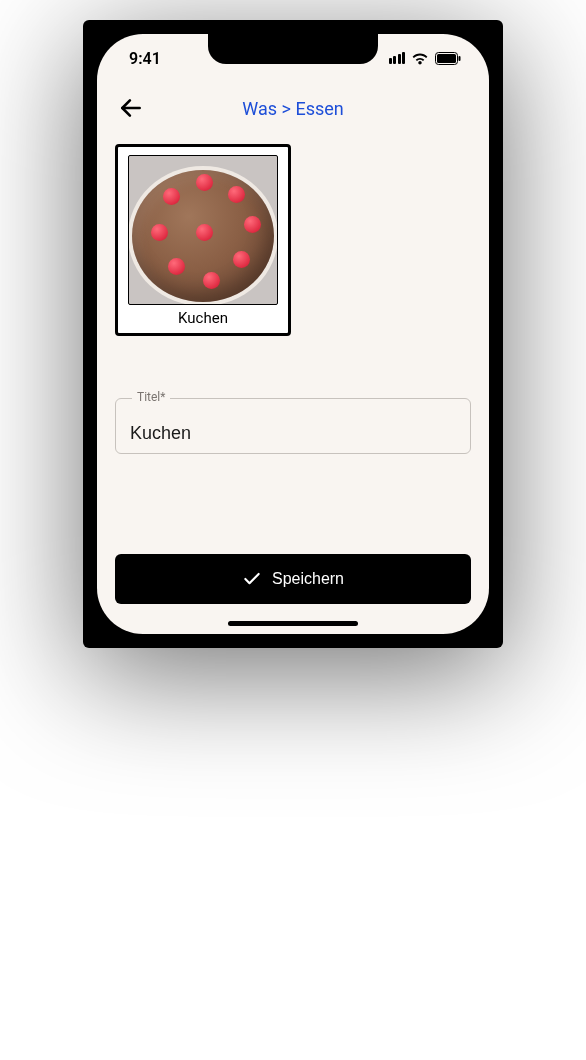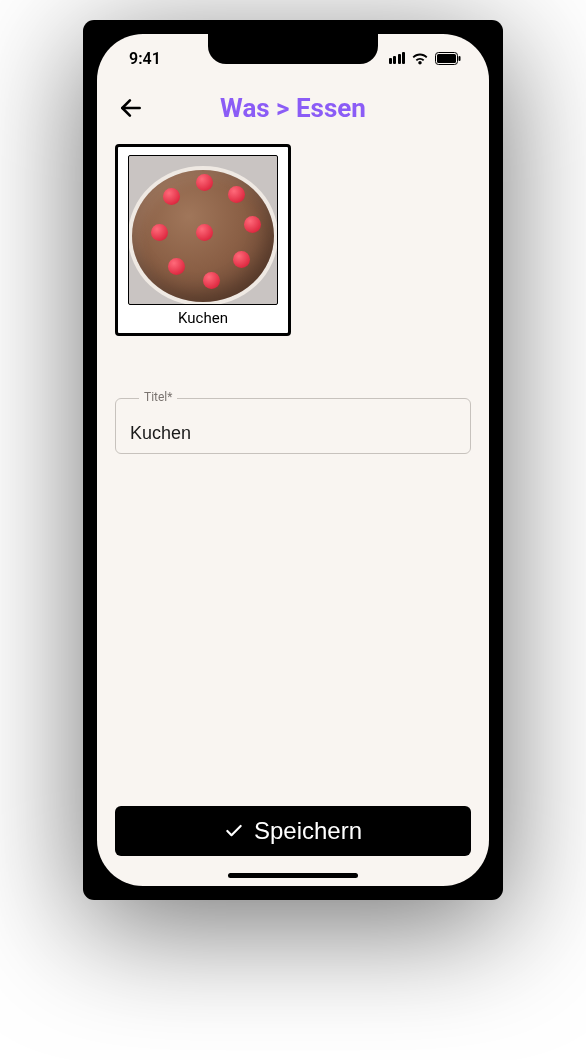--- a/index.html
+++ b/index.html
@@ -9,23 +9,23 @@
       font-family: -apple-system, BlinkMacSystemFont, "Segoe UI", Roboto, sans-serif;
       display: flex; align-items: flex-start; justify-content: center;
       padding-top: 20px;
     }
     .phone-wrap {
       position: relative;
       filter: drop-shadow(0 25px 60px rgba(0,0,0,0.55));
     }
     .phone {
       position: relative;
-      width: 420px; height: 880px;
+      width: 420px; height: 628px;
       background: #000;
-      border-radius: 11px;
+      border-radius: 6px;
       padding: 14px;
     }
     .screen {
       position: relative;
       width: 100%; height: 100%;
       background: #f9f5f1;
       border-radius: 46px;
       overflow: hidden;
       display: flex; flex-direction: column;
     }
@@ -52,21 +52,21 @@
     .bars span:nth-child(1){height:6px} .bars span:nth-child(2){height:8px}
     .bars span:nth-child(3){height:10px} .bars span:nth-child(4){height:12px}
     .header {
       display: flex; align-items: center;
       padding: 10px 18px 14px 18px;
       position: relative;
     }
     .back { width: 32px; height: 32px; display:flex; align-items:center; justify-content:center; cursor:pointer; }
     .title {
       position:absolute; left:50%; transform:translateX(-50%);
-      font-size: 26px; font-weight: 700; color:#8b5cf6;
+      font-size: 18px; font-weight: 400; color:#1d4ed8;
     }
     .content { flex:1; padding: 6px 18px 0 18px; display:flex; flex-direction:column;gap:40px; }
     .card {
       width: 176px;
       border: 3px solid #000;
       border-radius: 4px;
       padding: 8px 8px 4px 8px;
       background: #fff;
       display:flex; flex-direction:column; align-items:center;
     }
@@ -97,31 +97,31 @@
     .field { margin-top: 22px; position:relative; }
     .field input {
       width:100%; height:56px;
       border:1px solid #c7c2bd; border-radius:6px;
       background: transparent;
       font-size:18px; color:#1a1a1a;
       padding: 14px 14px 0 14px;
       outline:none;
     }
     .field label {
-      position:absolute; left:24px; top:-8px;
+      position:absolute; left:17px; top:-8px;
       background:#f9f5f1; padding:0 5px;
       font-size:12px; color:#7a7470;
     }
     .spacer { flex:1; }
     .save-btn {
       margin: 0 18px 30px 18px;
       height: 50px;
       background:#000; color:#fff;
       border:none; border-radius:6px;
-      font-size:24px; font-weight:500;
+      font-size:16px; font-weight:500;
       display:flex; align-items:center; justify-content:center; gap:10px;
       cursor:pointer;
     }
     .home-ind {
       position:absolute; bottom:8px; left:50%; transform:translateX(-50%);
       width:130px; height:5px; border-radius:3px; background:#000;
     }
   </style>
 </head>
 <body>

